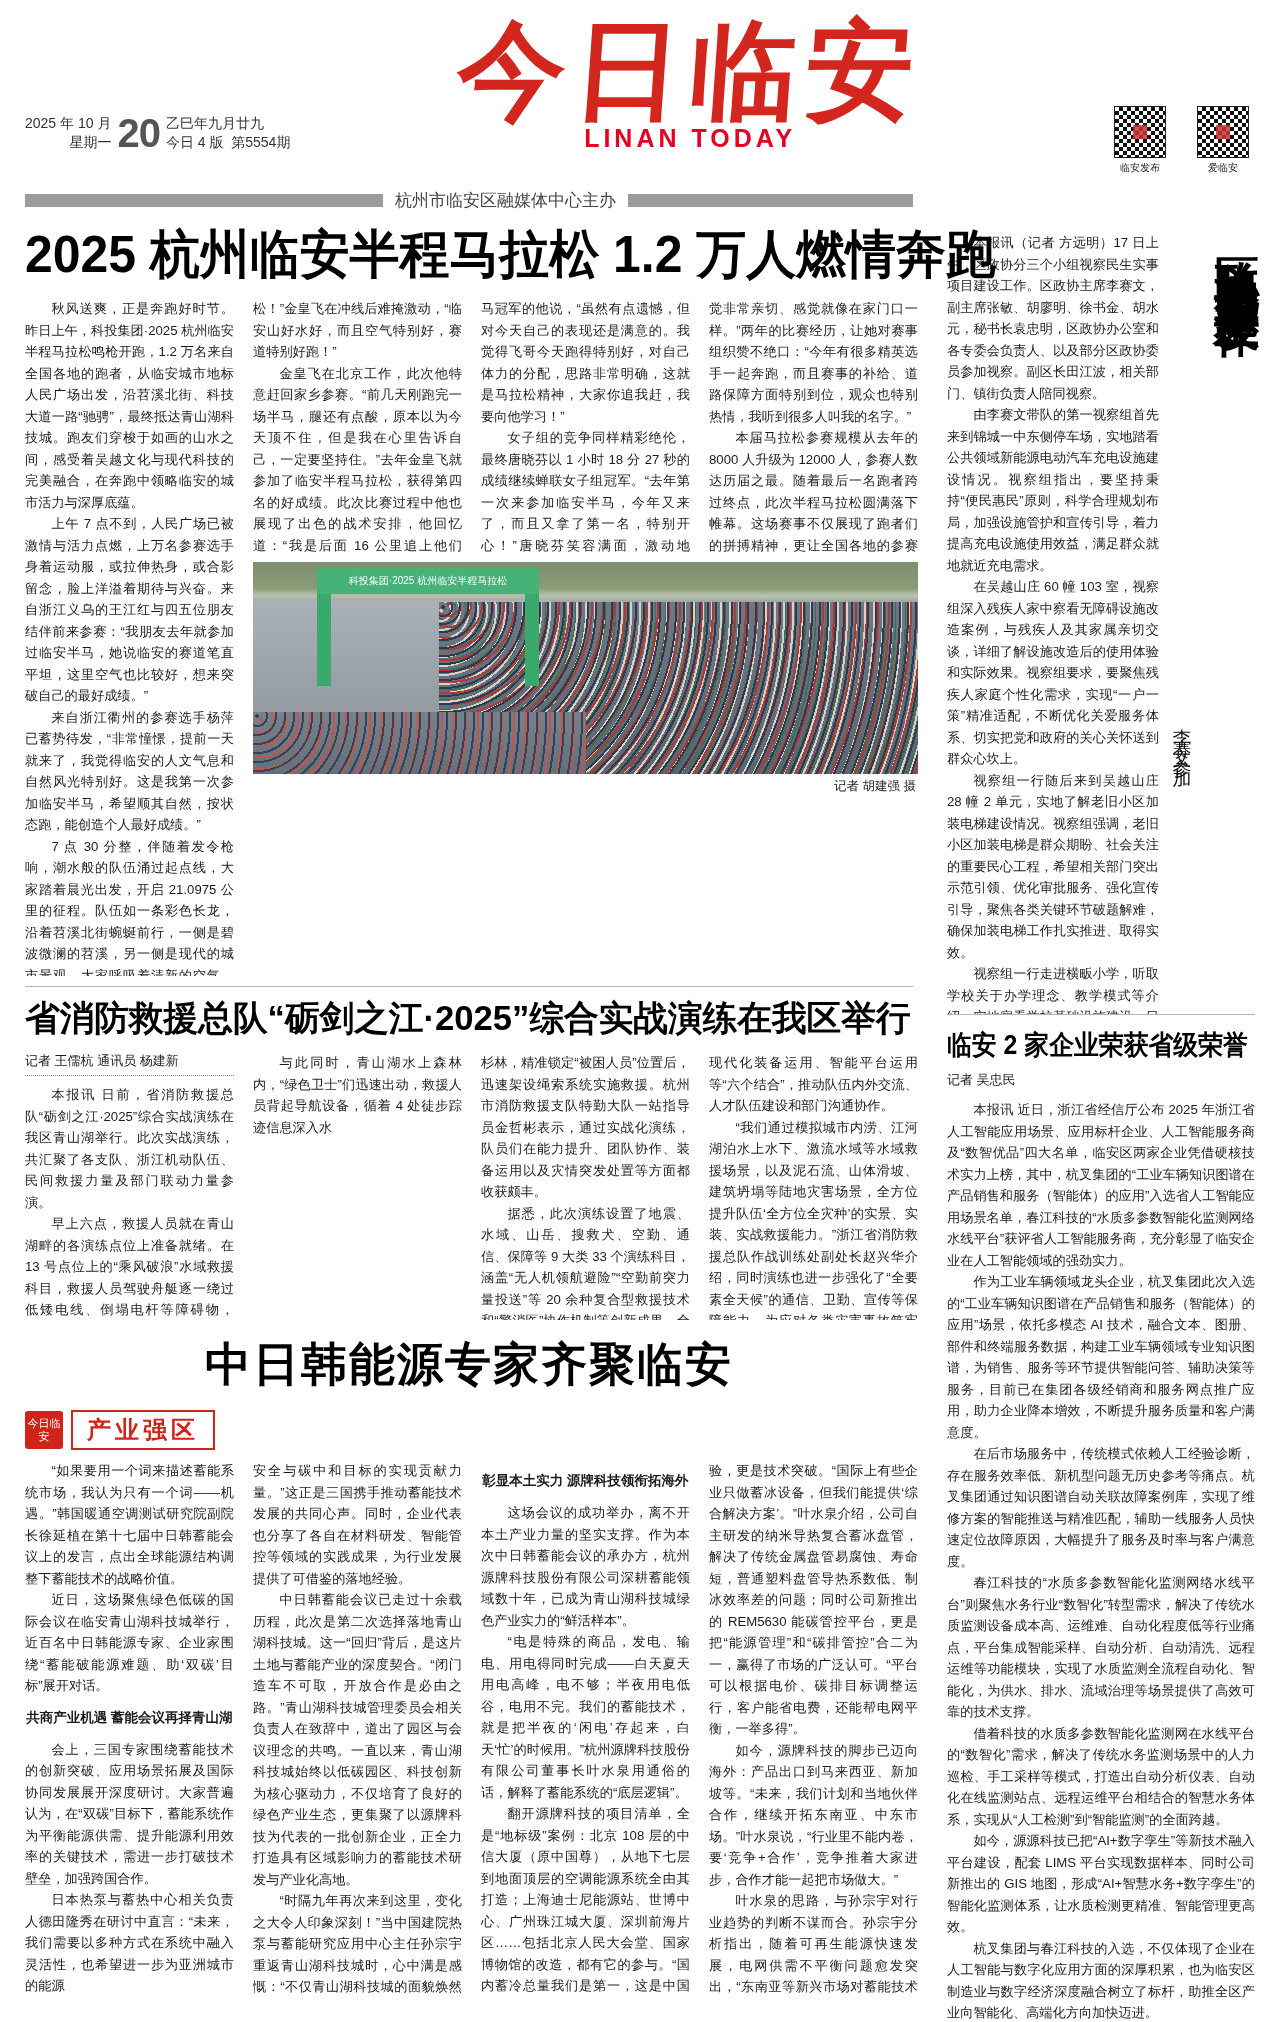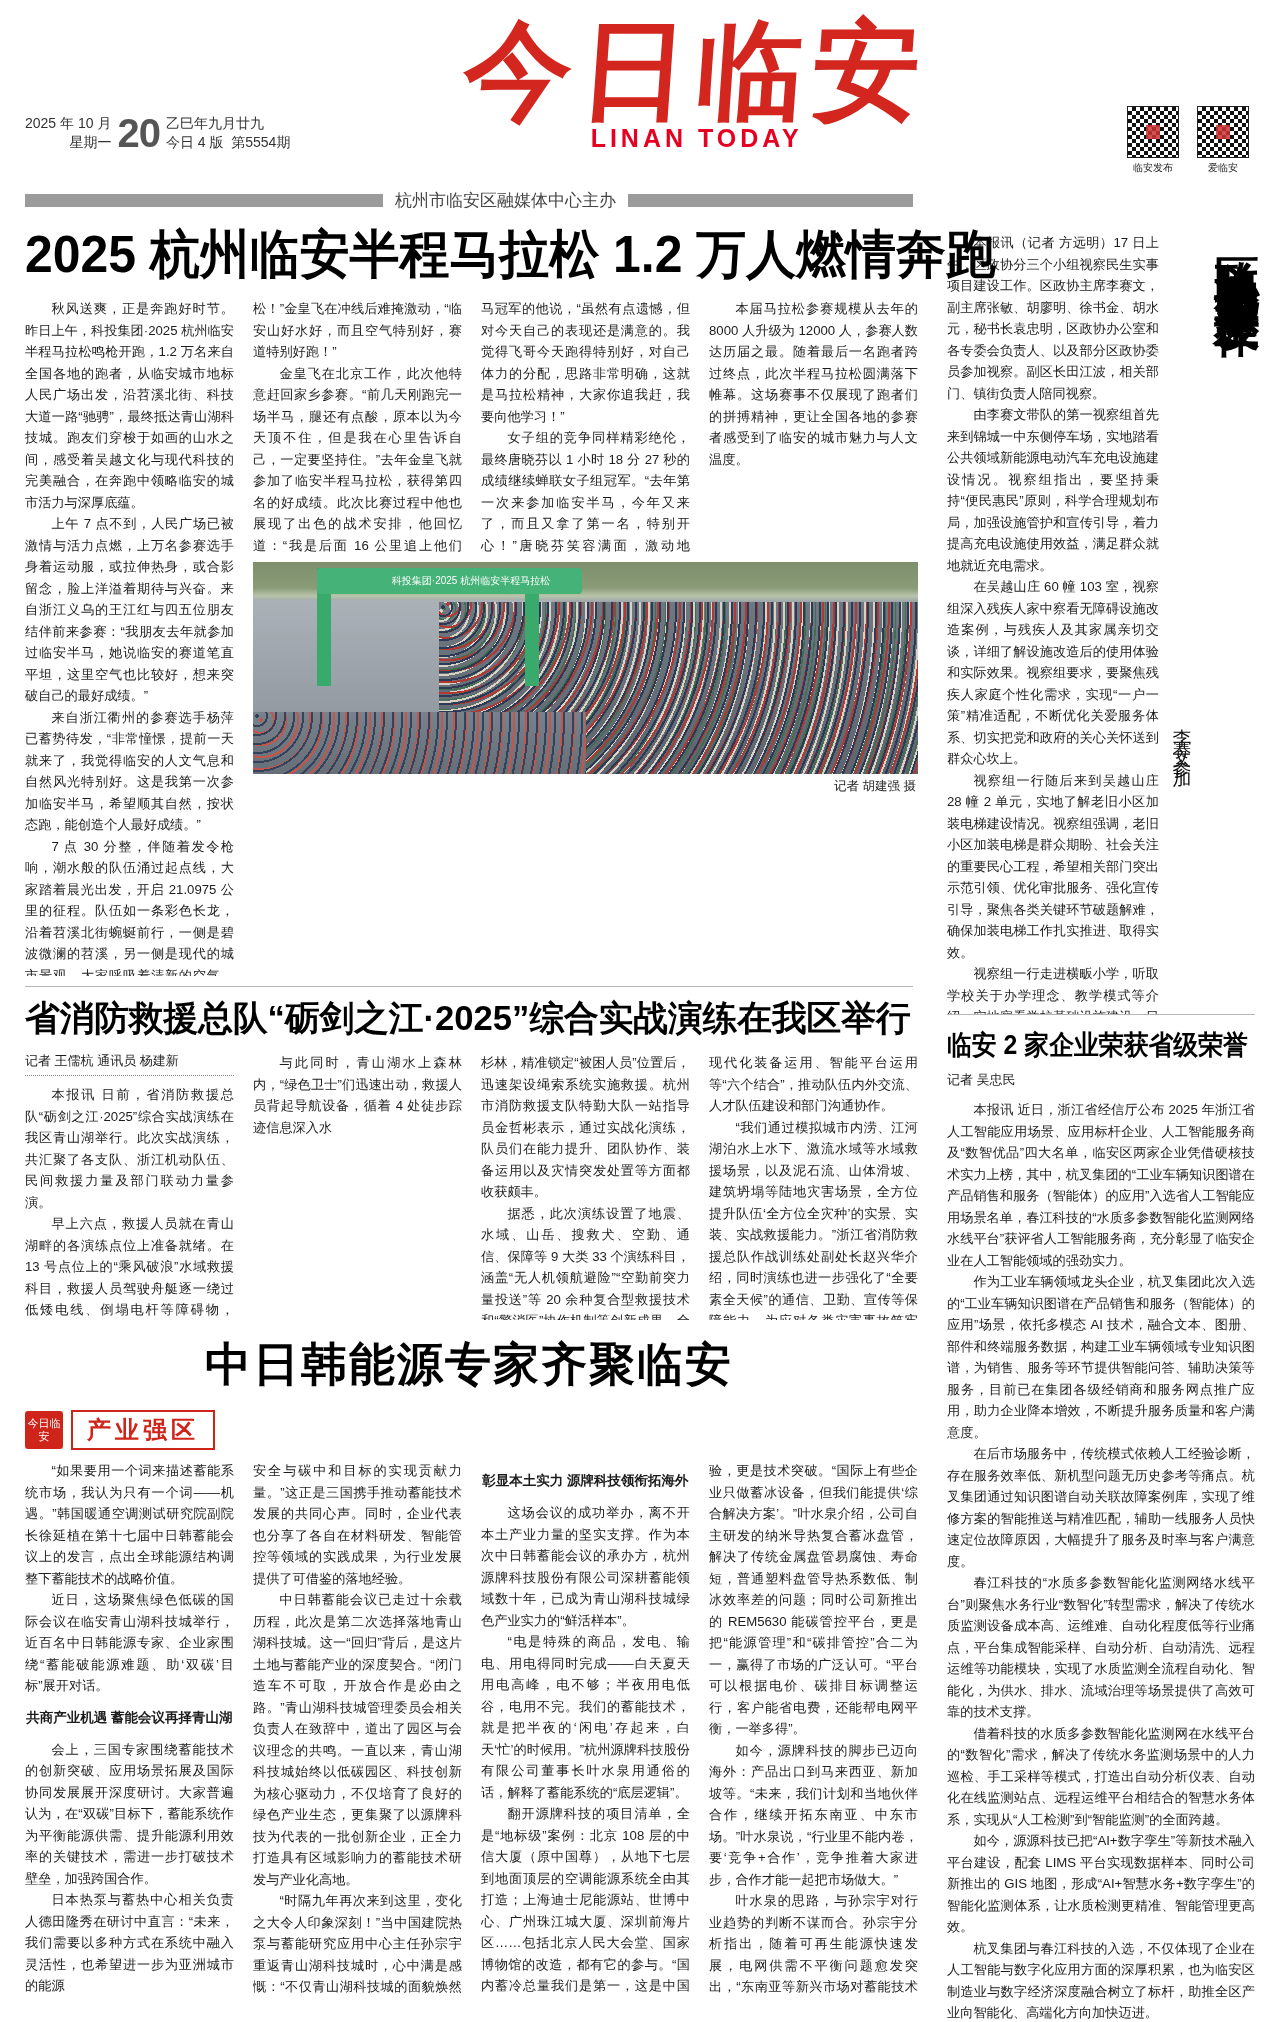--- a/index.html
+++ b/index.html
@@ -8,21 +8,21 @@
   
   .hdr{display:flex;align-items:flex-start;justify-content:space-between;height:165px;padding-top:8px;}
   .dateblock{margin-top:95px;font-size:14px;color:#333;line-height:19px;white-space:nowrap;}
   .dateblock .row{display:flex;align-items:center;gap:6px;}
   .bigday{font-size:40px;color:#555;font-weight:bold;line-height:40px;letter-spacing:-1px;}
   .dcol{text-align:right;}
   .dcol2{text-align:left;}
   .masthead{flex:1;text-align:center;margin-top:2px;}
   .mast-cn{font-family:"DejaVu Serif","Liberation Serif",serif;font-weight:bold;color:#d2261f;font-size:108px;line-height:100px;letter-spacing:8px;transform:skewX(-4deg);}
   .mast-en{color:#e60021;font-weight:bold;font-size:25px;letter-spacing:4px;margin-top:4px;font-family:"Liberation Sans",sans-serif;}
-  .qrs{display:flex;gap:18px;margin-top:88px;margin-right:6px;padding-left:24px;}
+  .qrs{display:flex;gap:31px;margin-top:88px;margin-right:6px;padding-left:24px;}
   .qr{width:52px;text-align:center;}
   .qrbox{width:50px;height:50px;border:1px solid #222;background:
     repeating-conic-gradient(#111 0 25%,#fff 0 50%) 0 0/8px 8px;position:relative;}
   .qrbox:after{content:"";position:absolute;inset:18px;background:#c33;opacity:.85;}
   .qrlabel{font-size:10px;margin-top:3px;color:#222;}
   
   .orgrow{display:flex;align-items:center;width:888px;margin:6px 0 10px 0;gap:12px;}
   .orgbar{height:13px;background:#9b9b9b;flex:1;}
   .orgbar.left{max-width:358px;}
   .orgtext{font-size:17px;color:#444;white-space:nowrap;}
@@ -46,21 +46,21 @@
   .photo .crowd{position:absolute;right:0;top:40px;width:72%;height:172px;background:
     repeating-radial-gradient(circle at 4px 5px,#2d3a55 0 2px,transparent 2px 8px),
     repeating-radial-gradient(circle at 9px 2px,#b03a33 0 2px,transparent 2px 11px),
     repeating-radial-gradient(circle at 2px 9px,#d8d2c4 0 2px,transparent 2px 9px),
     repeating-radial-gradient(circle at 6px 7px,#3f6f4e 0 1.5px,transparent 1.5px 10px),
     linear-gradient(180deg,#6f7780,#5d656e);}
   .photo .crowd2{position:absolute;left:0;top:150px;width:50%;height:62px;background:
     repeating-radial-gradient(circle at 4px 4px,#35425c 0 2px,transparent 2px 9px),
     repeating-radial-gradient(circle at 8px 8px,#c4554a 0 2px,transparent 2px 12px),
     linear-gradient(180deg,#79828a,#666e77);}
-  .archband{position:absolute;left:64px;top:6px;width:222px;height:26px;background:#45b277;color:#fff;font-size:10px;line-height:26px;text-align:center;white-space:nowrap;overflow:hidden;border-radius:4px;padding-left:43px;}
+  .archband{position:absolute;left:64px;top:6px;width:222px;height:26px;background:#45b277;color:#fff;font-size:10px;line-height:26px;text-align:center;white-space:nowrap;overflow:hidden;border-radius:4px;}
   .archpost{position:absolute;top:6px;width:14px;height:118px;background:#3aa96c;}
   .caption{font-size:12.5px;text-align:right;color:#222;margin-top:4px;padding-right:2px;}
   
   .rule{height:1px;background:#b5b5b5;margin:10px 0 8px 0;}
   .c-head{font-size:35px;font-weight:bold;white-space:nowrap;letter-spacing:0;color:#000;transform:scaleX(.99);transform-origin:left;margin:4px 0 10px 0;}
   .c-cols{display:flex;gap:19px;}
   .c-cols .col{width:209px;flex:none;height:268px;overflow:hidden;}
   .c-byline{font-size:13px;color:#1c1c1c;padding-bottom:5px;border-bottom:1px dotted #888;margin-bottom:8px;text-align:left;}
   
   .d-headwrap{text-align:center;margin-top:14px;}
@@ -143,20 +143,21 @@
                 <p class="t noind">松！”金皇飞在冲线后难掩激动，“临安山好水好，而且空气特别好，赛道特别好跑！”</p>
                 <p class="t">金皇飞在北京工作，此次他特意赶回家乡参赛。“前几天刚跑完一场半马，腿还有点酸，原本以为今天顶不住，但是我在心里告诉自己，一定要坚持住。”去年金皇飞就参加了临安半程马拉松，获得第四名的好成绩。此次比赛过程中他也展现了出色的战术安排，他回忆道：“我是后面 16 公里追上他们的，到 17 公里我开始加速，把他们甩开了一点，最后 4 公里开始冲刺。”</p>
 
               </div>
               <div class="col">
                 <p class="t noind">马冠军的他说，“虽然有点遗憾，但对今天自己的表现还是满意的。我觉得飞哥今天跑得特别好，对自己体力的分配，思路非常明确，这就是马拉松精神，大家你追我赶，我要向他学习！”</p>
                 <p class="t">女子组的竞争同样精彩绝伦，最终唐晓芬以 1 小时 18 分 27 秒的成绩继续蝉联女子组冠军。“去年第一次来参加临安半马，今年又来了，而且又拿了第一名，特别开心！”唐晓芬笑容满面，激动地说，“今天风有点大，有点扛不住，但总体来说，还是比去年快了几秒。”</p>
 
               </div>
               <div class="col">
+                <p class="t noind">觉非常亲切、感觉就像在家门口一样。”两年的比赛经历，让她对赛事组织赞不绝口：“今年有很多精英选手一起奔跑，而且赛事的补给、道路保障方面特别到位，观众也特别热情，我听到很多人叫我的名字。”</p>
                 <p class="t">本届马拉松参赛规模从去年的 8000 人升级为 12000 人，参赛人数达历届之最。随着最后一名跑者跨过终点，此次半程马拉松圆满落下帷幕。这场赛事不仅展现了跑者们的拼搏精神，更让全国各地的参赛者感受到了临安的城市魅力与人文温度。</p>
 
               </div>
             </div>
             <div class="photo">
               <div class="road"></div>
               <div class="crowd"></div>
               <div class="crowd2"></div>
               <div class="archpost" style="left:64px;"></div>
               <div class="archpost" style="left:272px;"></div>

